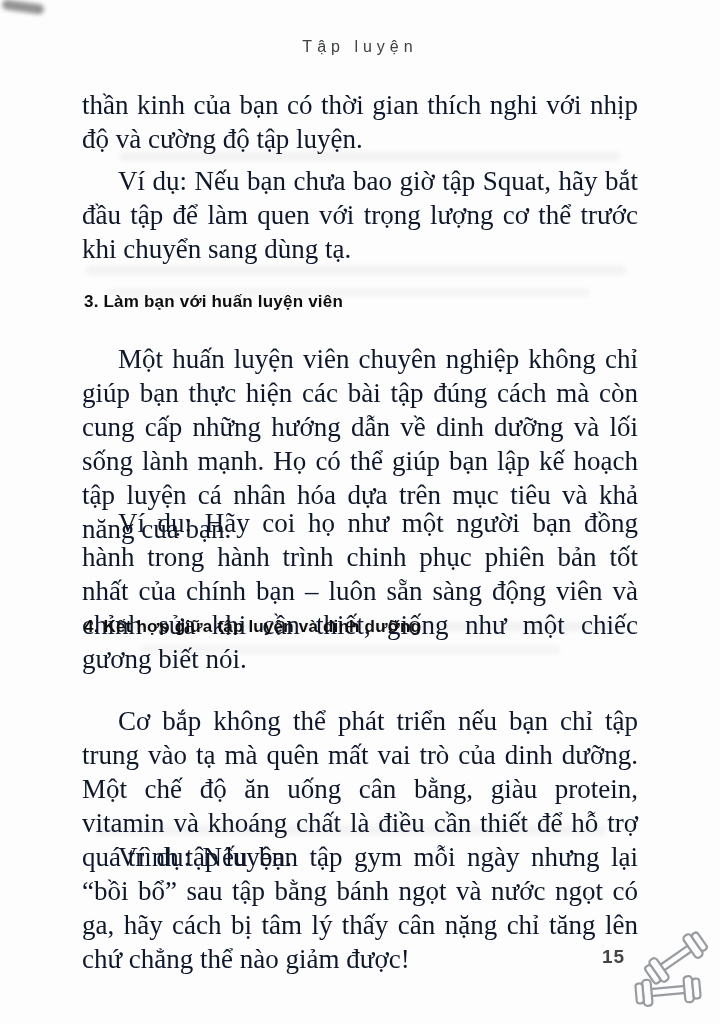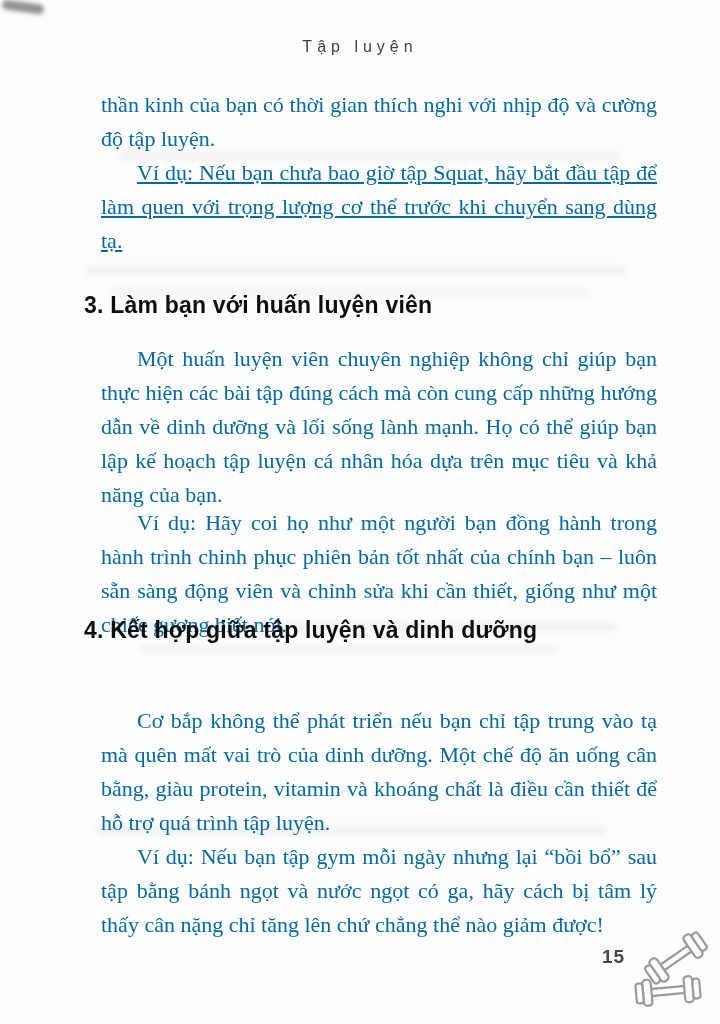--- a/index.html
+++ b/index.html
@@ -46,41 +46,40 @@
     font-size: 16px;
     font-weight: 400;
     letter-spacing: 5px;
     color: #3d4043;
   }
 
   .body-block {
     position: absolute;
     left: 82px;
     width: 556px;
-    font-size: 22px;
+    font-size: 27px;
     line-height: 34px;
     text-align: justify;
-    color: #0369a1;
-    margin-left: 19px;
+    color: #0f172a;
   }
   .indent { text-indent: 36px; }
 
   .section-heading {
     position: absolute;
     left: 84px;
     width: 556px;
     font-family: "Liberation Sans", sans-serif;
     font-weight: 700;
-    font-size: 23px;
+    font-size: 17px;
     letter-spacing: 0.2px;
     color: #0e0e0e;
   }
 
   .blk-p1 { top: 88px; }
-  .blk-p2 { top: 156px; text-decoration: underline; }
+  .blk-p2 { top: 164px; }
   .blk-h3 { top: 292px; }
   .blk-p3 { top: 342px; }
   .blk-p4 { top: 506px; }
   .blk-h4 { top: 617px; }
   .blk-p5 { top: 704px; }
   .blk-p6 { top: 840px; }
 
   .page-number {
     position: absolute;
     left: 602px; top: 946px;

